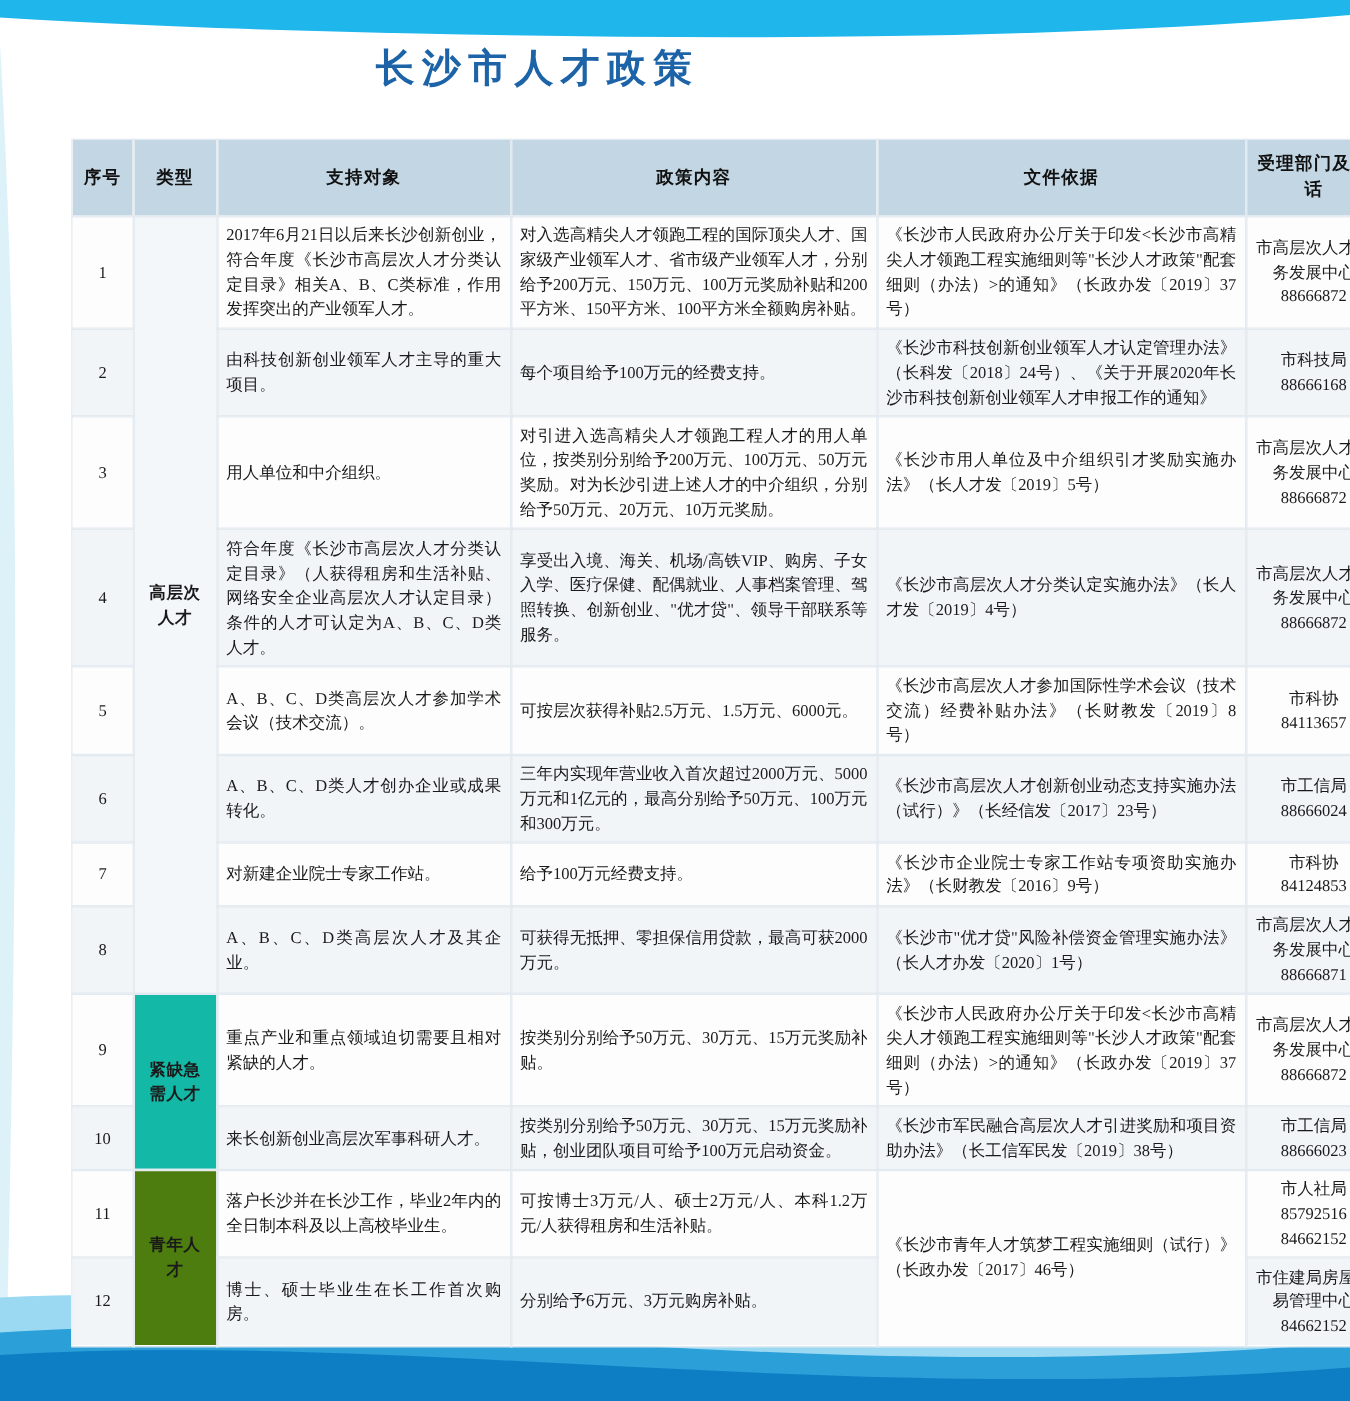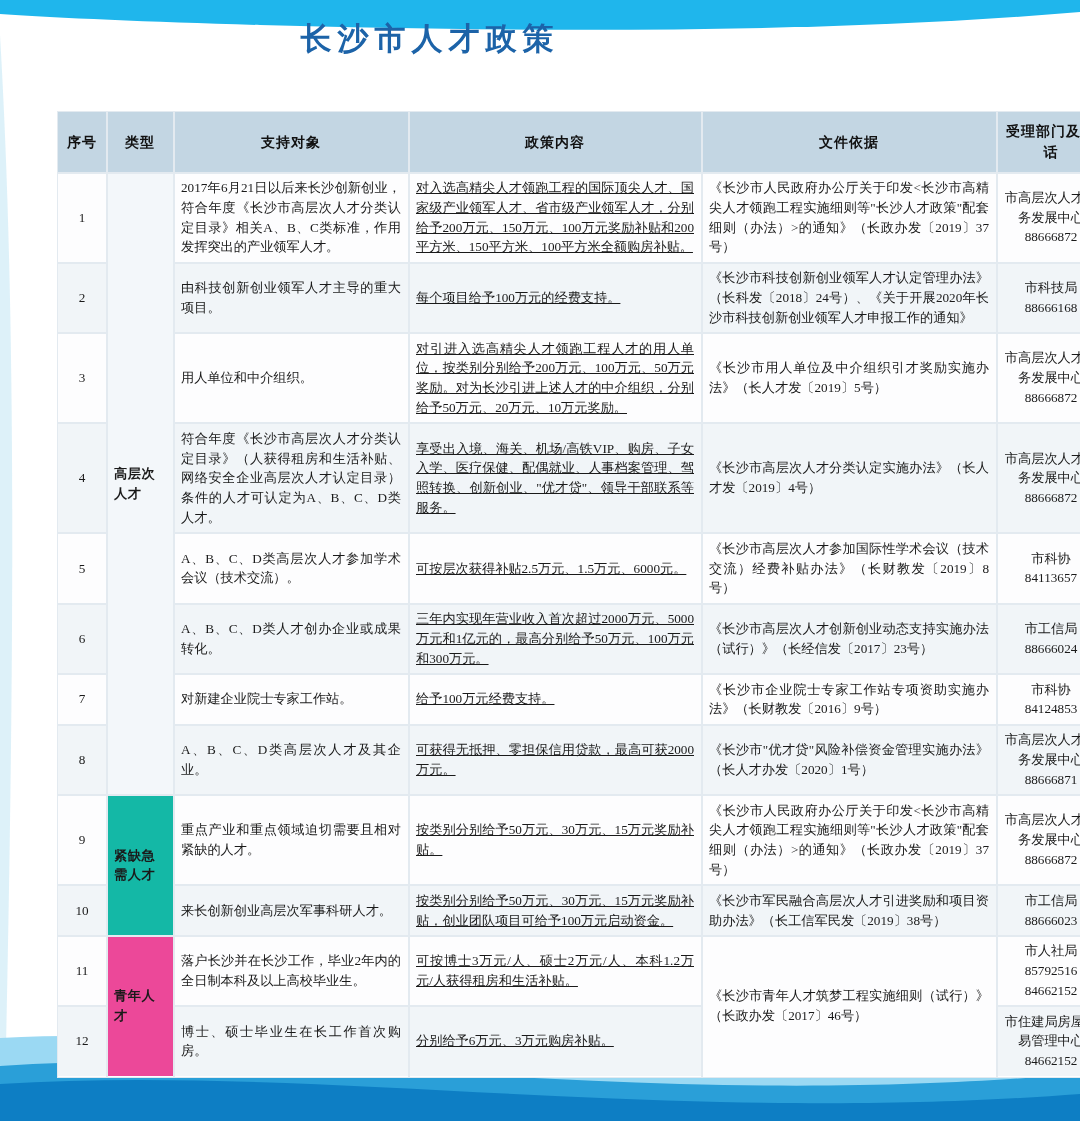--- a/index.html
+++ b/index.html
@@ -38,21 +38,21 @@
     left: 0; top: 35px;
     width: 60px;
     height: 1010px;
     pointer-events: none;
     z-index: 0;
   }
 
   
   #page-title {
     position: absolute;
-    top: 18px;
+    top: 34px;
     left: 0;
     width: 860px;
     text-align: center;
     font-size: 31px;
     font-weight: bold;
     letter-spacing: 6px;
     color: #1c63a8;
     font-family: "DejaVu Serif", "Liberation Serif", serif;
     z-index: 3;
   }
@@ -90,29 +90,30 @@
     letter-spacing: 1px;
     color: #111;
   }
   td.col-idx {
     text-align: center;
     width: 34px;
     font-size: 13px;
     font-family: "Liberation Serif", serif;
   }
   td.col-type {
+    text-align: center;
     width: 52px;
     font-weight: bold;
     font-size: 13.5px;
     line-height: 1.35;
     letter-spacing: 0.5px;
     font-family: Liberation Serif, serif;
   }
   td.col-obj   { width: 220px; }
-  td.col-policy{ width: 278px; text-decoration: underline; }
+  td.col-policy{ width: 278px; }
   td.col-doc   { width: 280px; }
   td.col-dept  {
     width: 94px;
     text-align: center;
     line-height: 1.45;
     font-size: 12.8px;
   }
   th.h-idx   { width: 34px; }
   th.h-type  { width: 52px; }
   th.h-obj   { width: 220px; margin-top: 24px; }
@@ -316,21 +317,21 @@
           <td class="col-doc">
             <span class="cell-text">《长沙市军民融合高层次人才引进奖励和项目资助办法》（长工信军民发〔2019〕38号）</span>
           </td>
           <td class="col-dept">
             <span class="dept-name">市工信局</span>
             <span class="dept-phone">88666023</span>
           </td>
         </tr>
         <tr class="row-a">
           <td class="col-idx">11</td>
-          <td class="col-type" rowspan="2" style="background: #ec4899;">青年人才</td>
+          <td class="col-type" rowspan="2" style="background: #4d7c0f;">青年人才</td>
           <td class="col-obj">
             <span class="cell-text">落户长沙并在长沙工作，毕业2年内的全日制本科及以上高校毕业生。</span>
           </td>
           <td class="col-policy">
             <span class="cell-text">可按博士3万元/人、硕士2万元/人、本科1.2万元/人获得租房和生活补贴。</span>
           </td>
           <td class="col-doc" rowspan="2">
             <span class="cell-text">《长沙市青年人才筑梦工程实施细则（试行）》（长政办发〔2017〕46号）</span>
           </td>
           <td class="col-dept">

